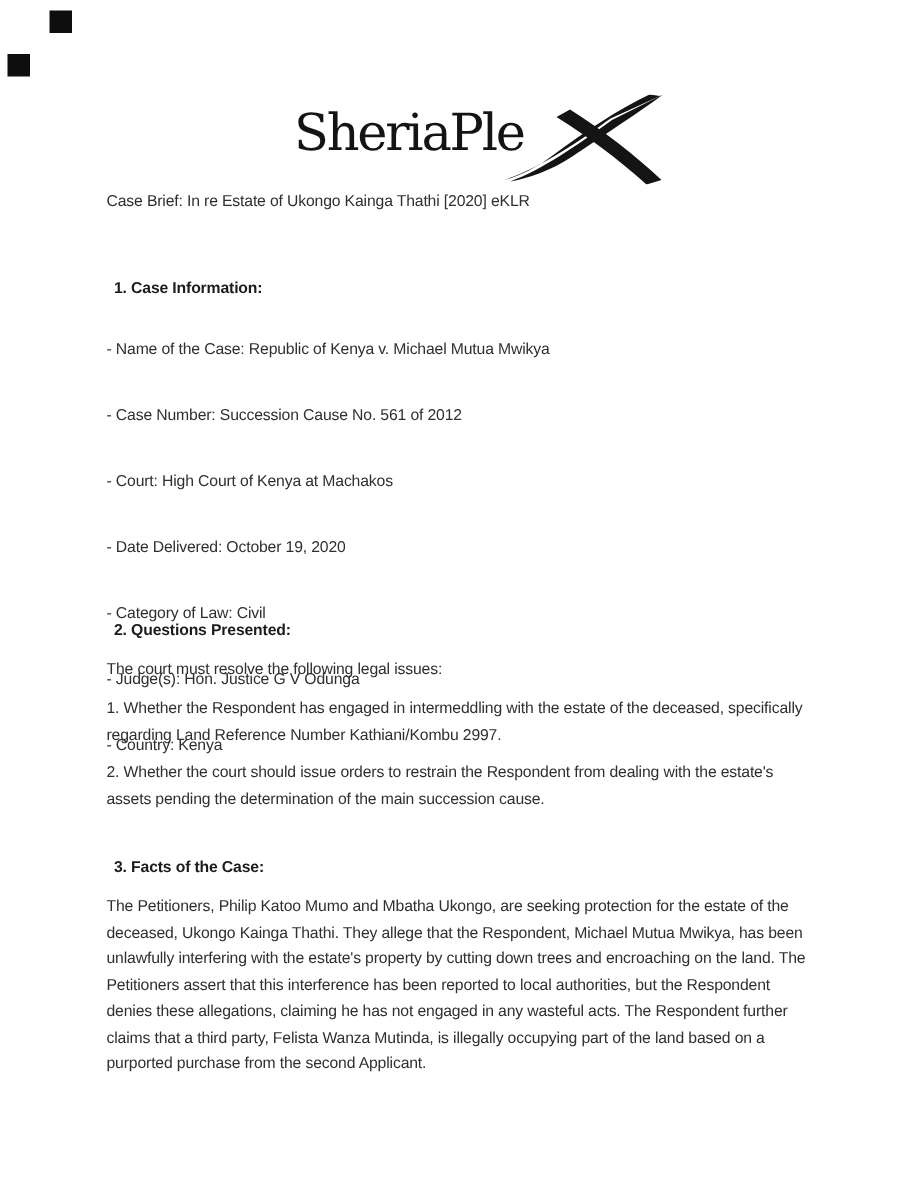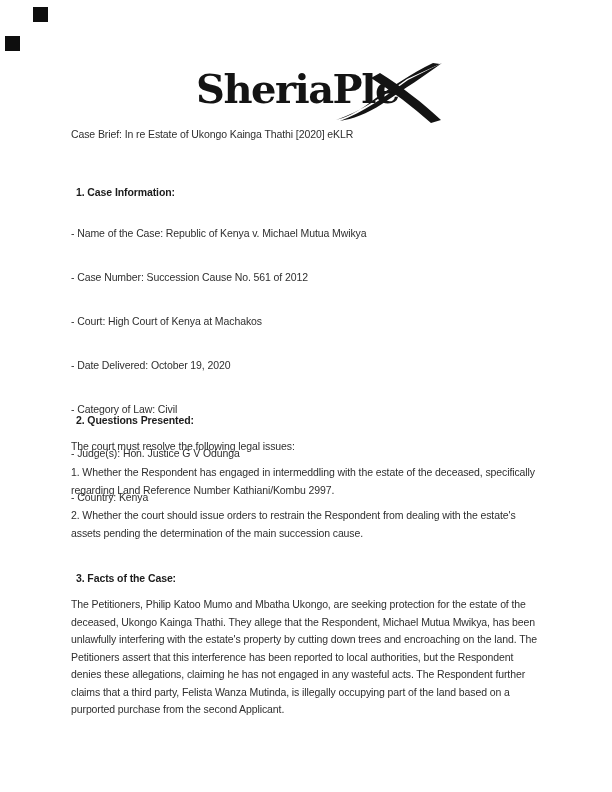--- a/index.html
+++ b/index.html
@@ -25,22 +25,22 @@
     left: 196px;
     top: 62px;
     width: 252px;
     height: 62px;
   }
   .wordmark {
     position: absolute;
     left: 0;
     top: 4px;
     font-family: "DejaVu Serif", serif;
-    font-weight: bold;
-    font-size: 40px;
+    font-weight: normal;
+    font-size: 34px;
     line-height: 46px;
     letter-spacing: -1.5px;
     color: #141414;
     white-space: nowrap;
   }
   .logo svg {
     position: absolute;
     left: 138px;
     top: 1px;
     display: block;

